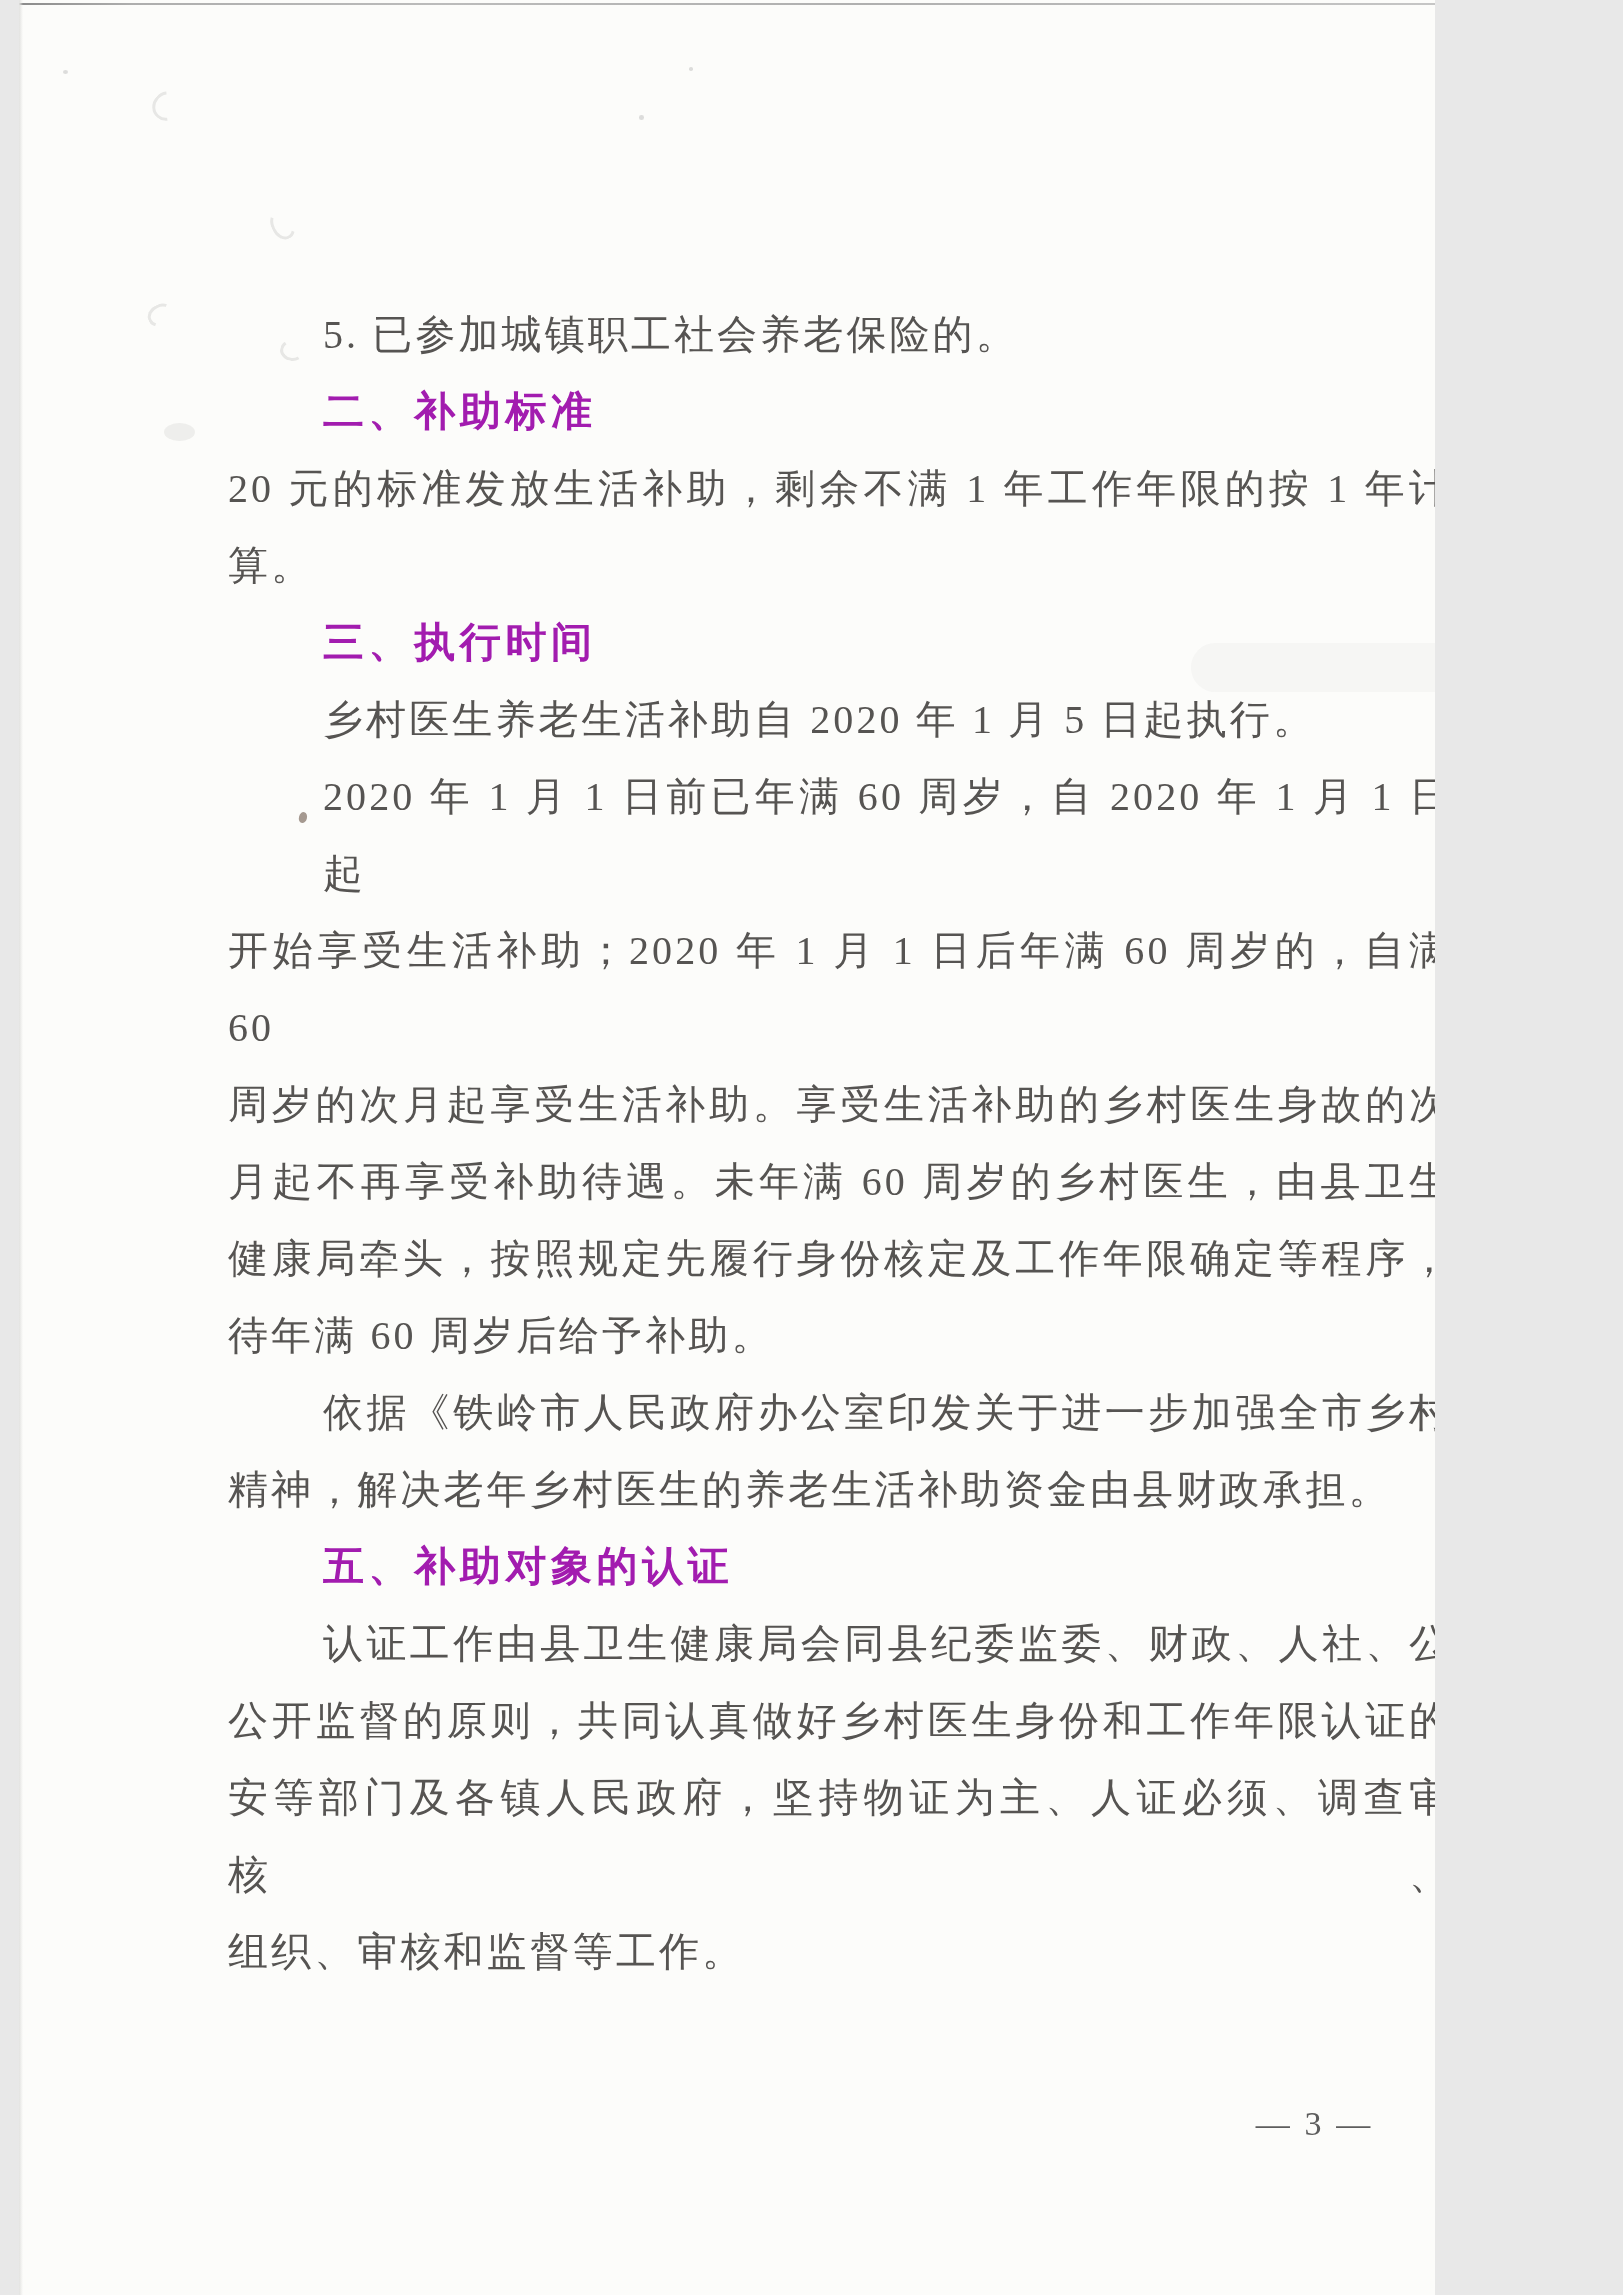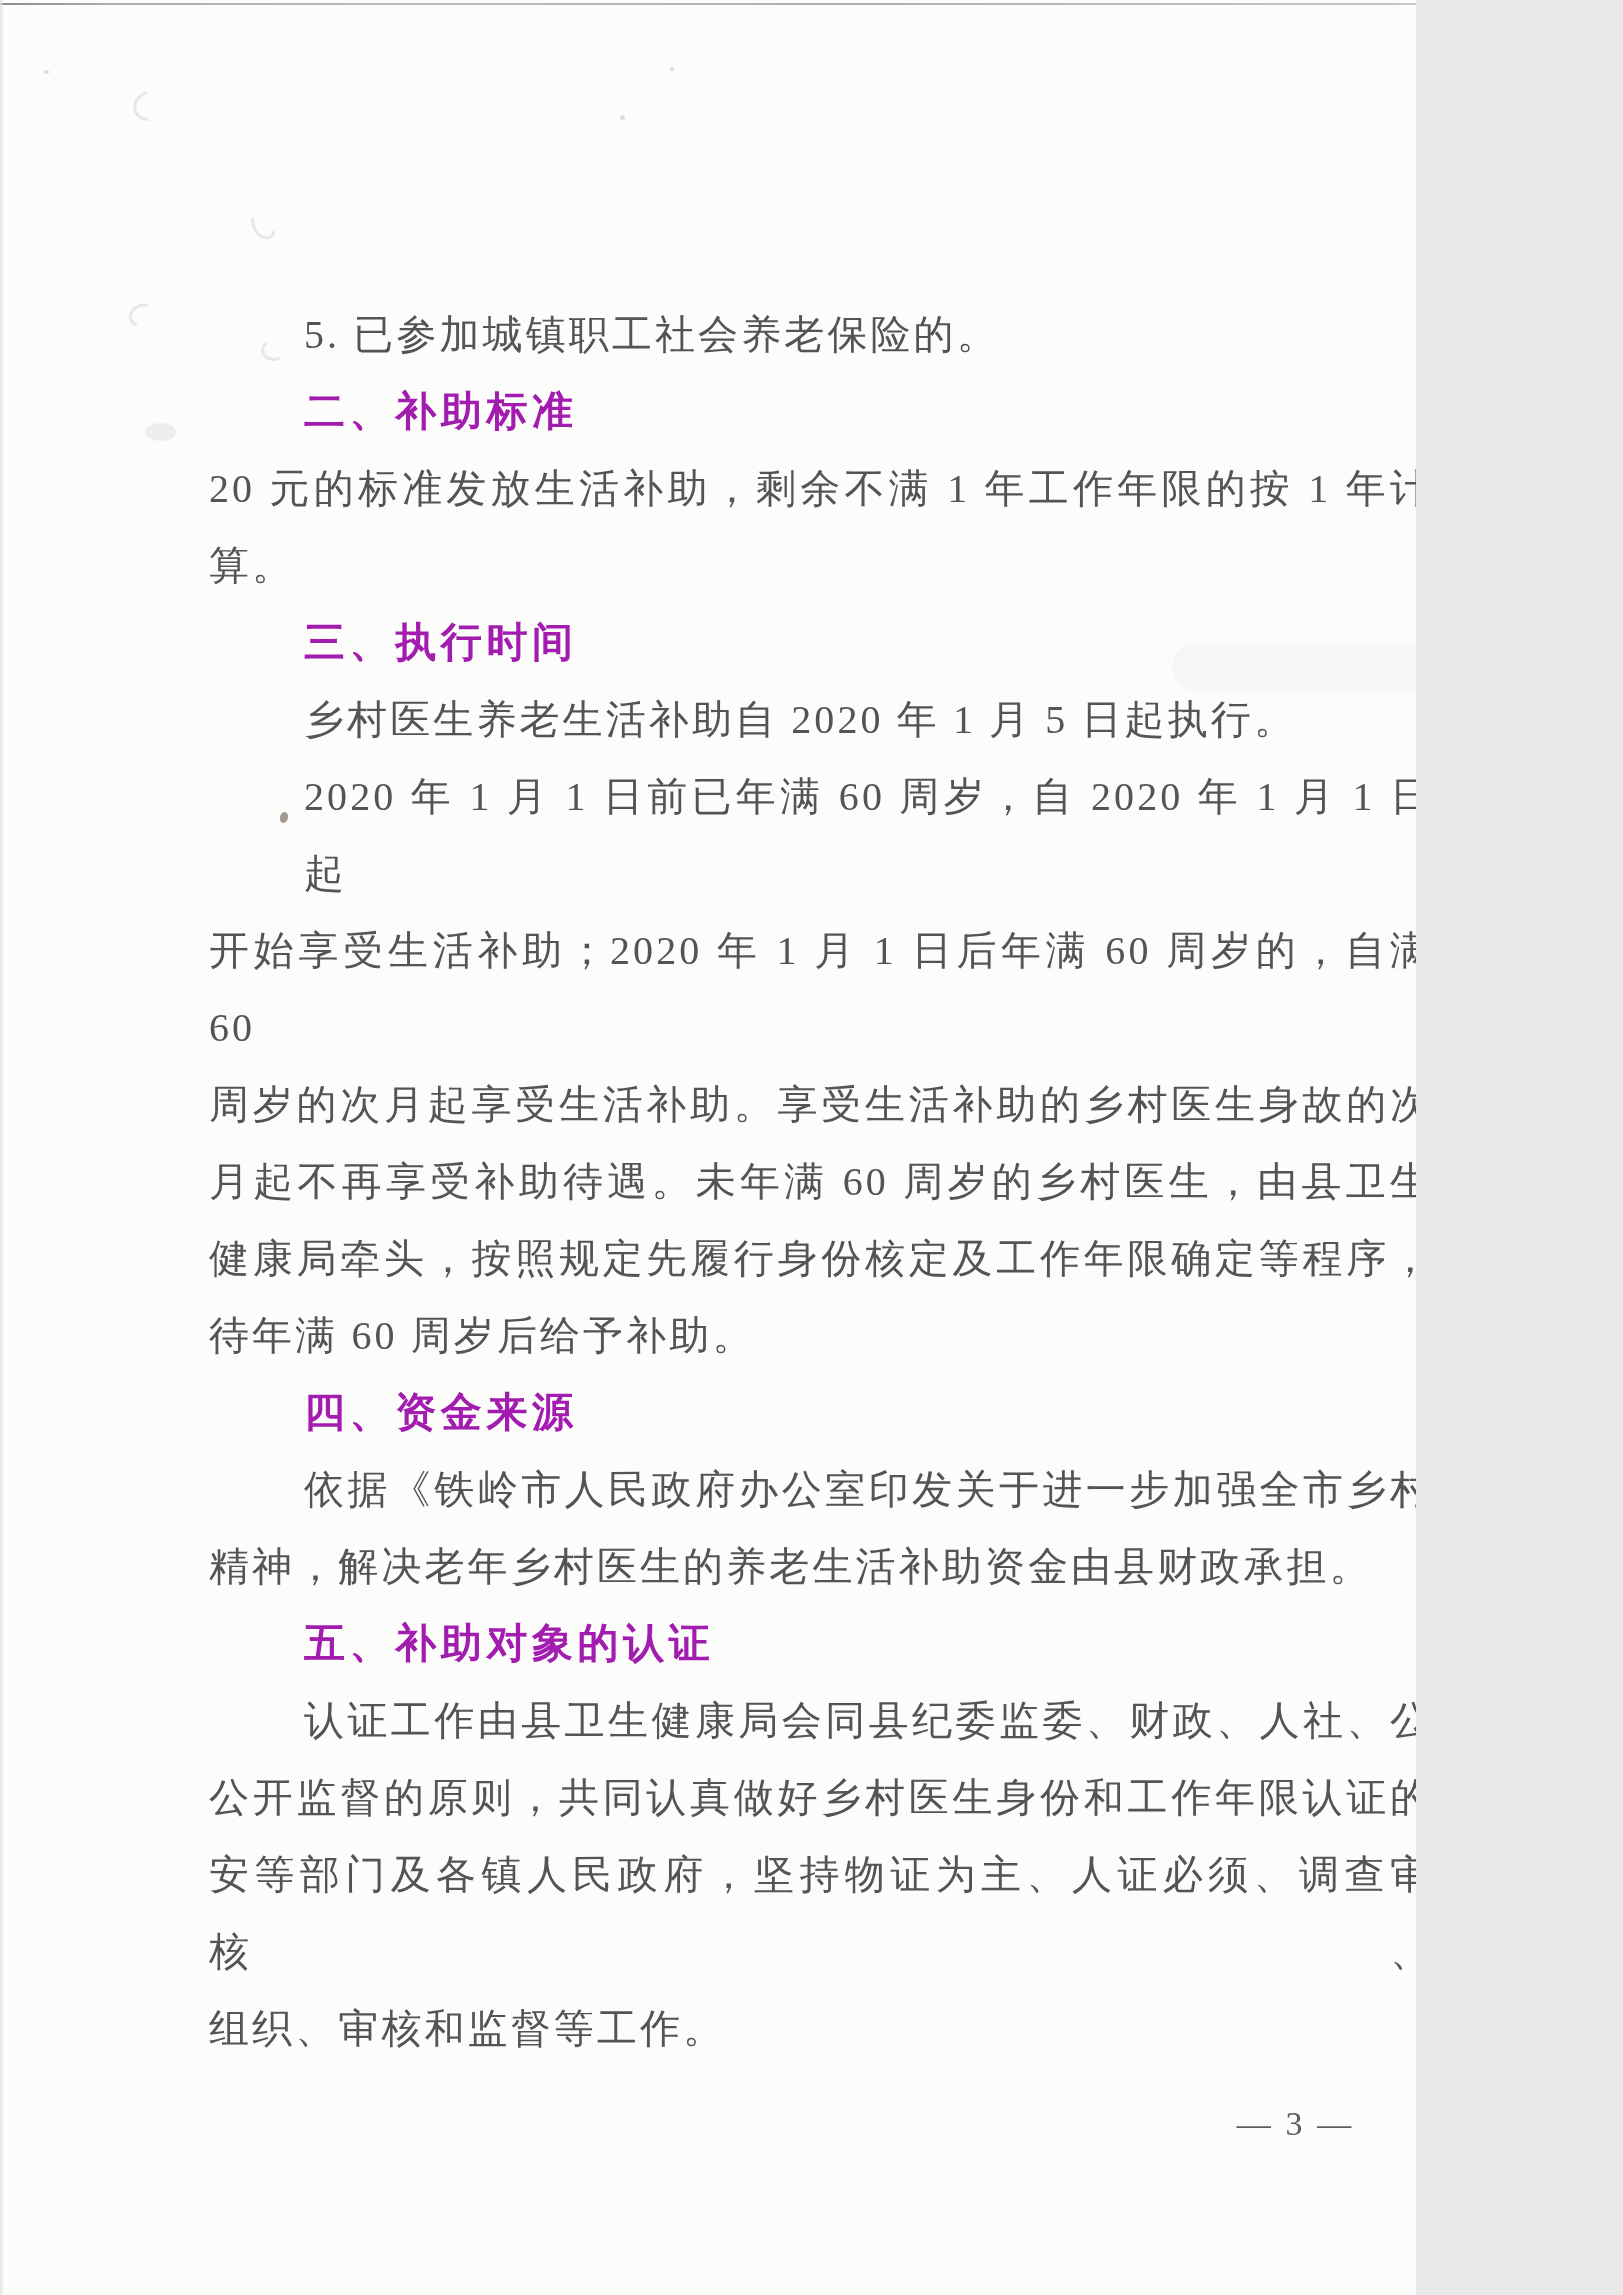--- a/index.html
+++ b/index.html
@@ -7,20 +7,21 @@
     padding: 0;
     background: #e8e8e8;
   }
   .page {
     position: relative;
     width: 1416px;
     height: 2295px;
     background: #fcfcfa;
     overflow: hidden;
     font-family: "Liberation Serif", "DejaVu Serif", serif;
+    margin-left: 19px;
   }
   
   .scan-top-edge {
     position: absolute;
     top: 3.1px; left: 0;
     width: 100%; height: 2px;
     background: linear-gradient(to right,
       #6f6f6f 0%, #9a9a9a 8%, #ababab 30%, #9c9c9c 60%, #b8b8b8 100%);
     opacity: .8;
   }
@@ -139,21 +140,20 @@
     <div class="line jfull">20 元的标准发放生活补助，剩余不满 1 年工作年限的按 1 年计</div>
     <div class="line">算。</div>
     <div class="line indent heading">三、执行时间</div>
     <div class="line indent">乡村医生养老生活补助自 2020 年 1 月 5 日起执行。</div>
     <div class="line indent jfull">2020 年 1 月 1 日前已年满 60 周岁，自 2020 年 1 月 1 日起</div>
     <div class="line jfull">开始享受生活补助；2020 年 1 月 1 日后年满 60 周岁的，自满 60</div>
     <div class="line jfull">周岁的次月起享受生活补助。享受生活补助的乡村医生身故的次</div>
     <div class="line jfull">月起不再享受补助待遇。未年满 60 周岁的乡村医生，由县卫生</div>
     <div class="line jfull">健康局牵头，按照规定先履行身份核定及工作年限确定等程序，</div>
     <div class="line">待年满 60 周岁后给予补助。</div>
-    <div class="line indent heading">四、资金来源</div>
     <div class="line indent jfull">依据《铁岭市人民政府办公室印发关于进一步加强全市乡村</div>
     <div class="line">精神，解决老年乡村医生的养老生活补助资金由县财政承担。</div>
     <div class="line indent heading">五、补助对象的认证</div>
     <div class="line indent jfull">认证工作由县卫生健康局会同县纪委监委、财政、人社、公</div>
     <div class="line jfull">公开监督的原则，共同认真做好乡村医生身份和工作年限认证的</div>
     <div class="line jfull">安等部门及各镇人民政府，坚持物证为主、人证必须、调查审核、</div>
     <div class="line">组织、审核和监督等工作。</div>
   </div>
 
   <div class="page-number">— 3 —</div>

